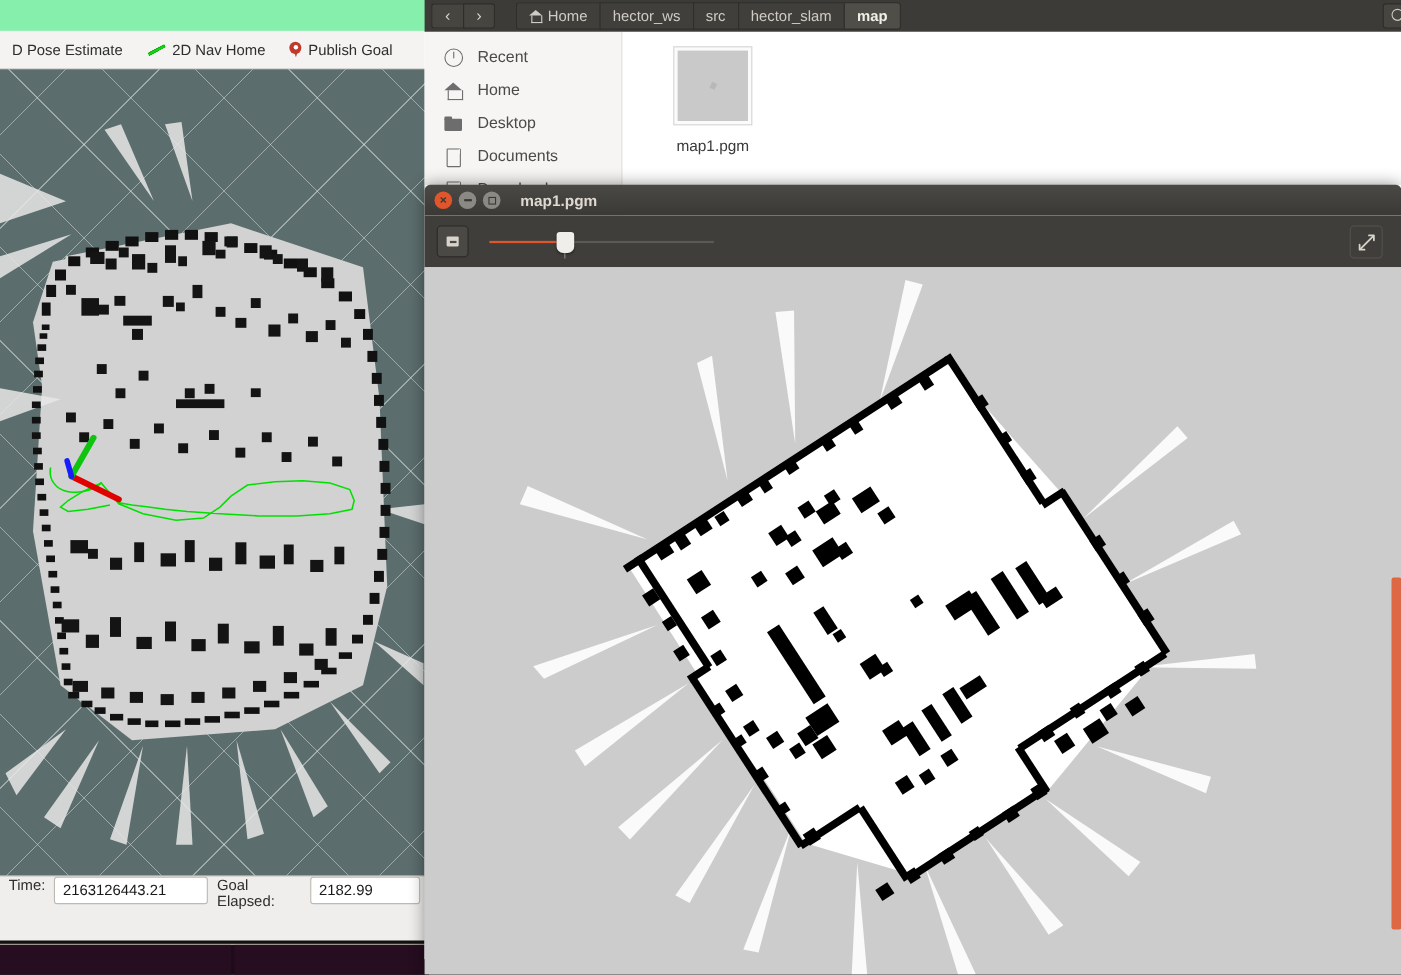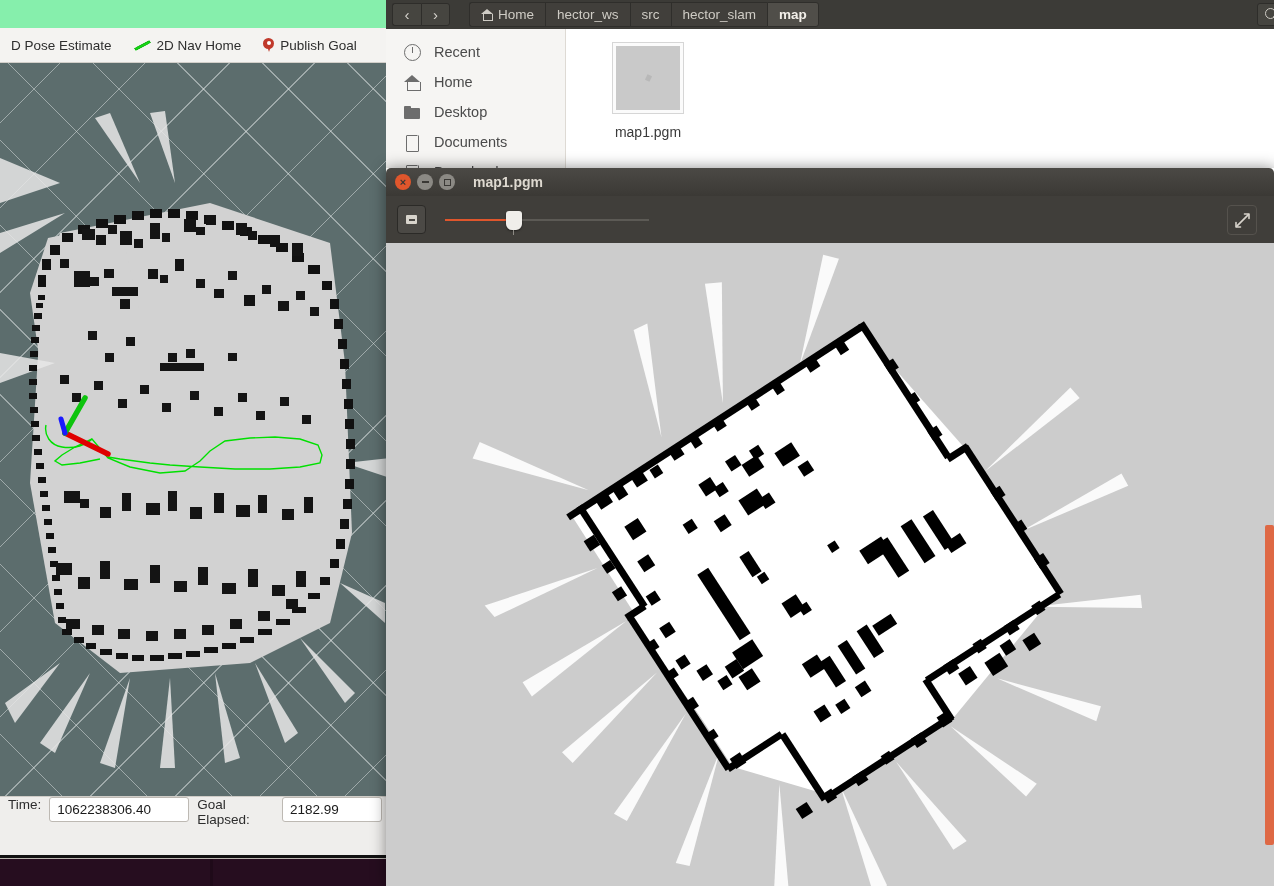--- a/index.html
+++ b/index.html
@@ -463,21 +463,21 @@
 
       <svg id="rviz-axes" viewBox="0 0 390 733">
         <line x1="65" y1="370" x2="108" y2="391" stroke="#e00000" stroke-width="5.5" stroke-linecap="round"></line>
         <line x1="65" y1="370" x2="85" y2="335" stroke="#0ec40e" stroke-width="5.5" stroke-linecap="round"></line>
         <line x1="65" y1="370" x2="61" y2="356" stroke="#1a1aff" stroke-width="5" stroke-linecap="round"></line>
       </svg>
     </div>
 
     <div id="rviz-status">
       <span>Time:</span>
-      <span class="fld" style="min-width:140px">1062238306.40</span>
+      <span class="fld" style="min-width:140px">2163126443.21</span>
       <span>Goal Elapsed:</span>
       <span class="fld" style="min-width:100px">2182.99</span>
     </div>
 
     <div id="rviz-bottombar">
       <div class="seg" style="left:0;width:210px"></div>
       <div class="seg" style="left:213px;width:177px"></div>
     </div>
   </div>
 

